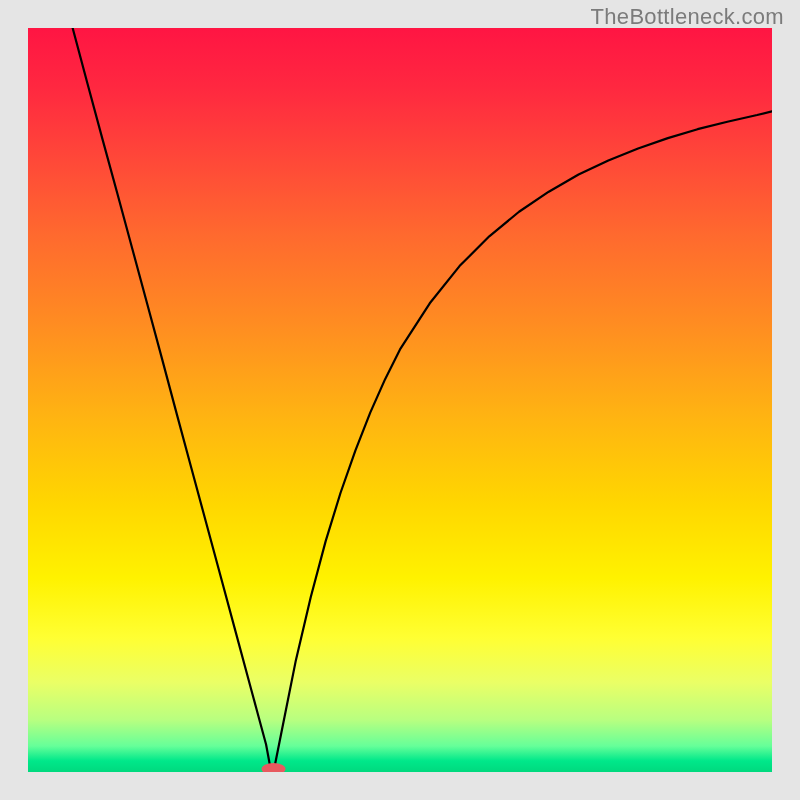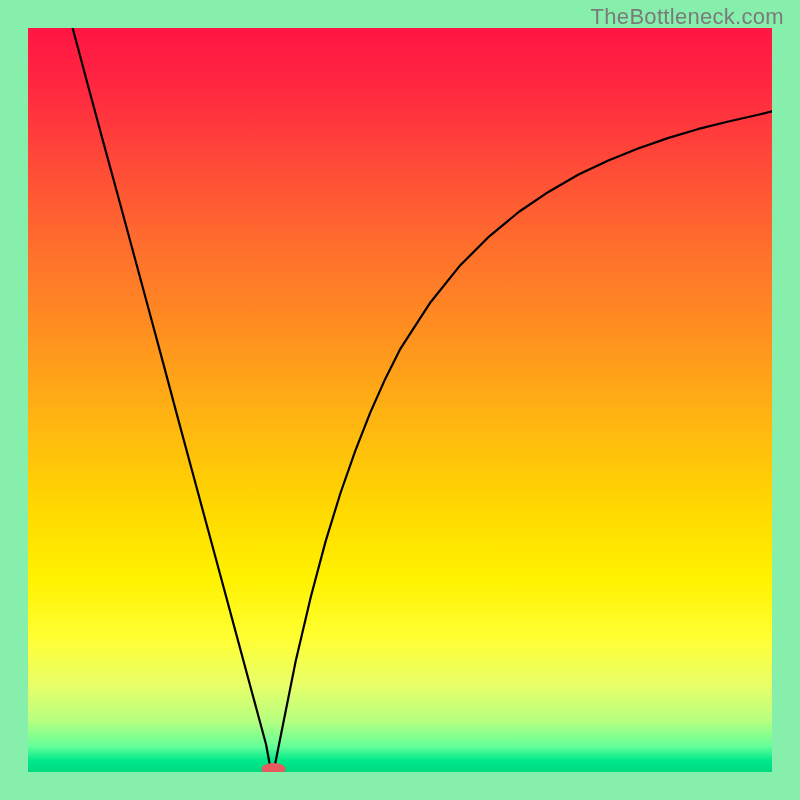--- a/index.html
+++ b/index.html
@@ -8,21 +8,21 @@
     width: 800px;
     height: 800px;
     background: #000;
     font-family: Arial, Helvetica, sans-serif;
     overflow: hidden;
   }
   .frame {
     position: relative;
     width: 800px;
     height: 800px;
-    background: #86efac;
+    background: #e5e5e5;
   }
   .watermark {
     position: absolute;
     top: 4px;
     right: 16px;
     color: #7b7b7b;
     font-size: 22px;
     letter-spacing: 0.3px;
     z-index: 5;
   }

